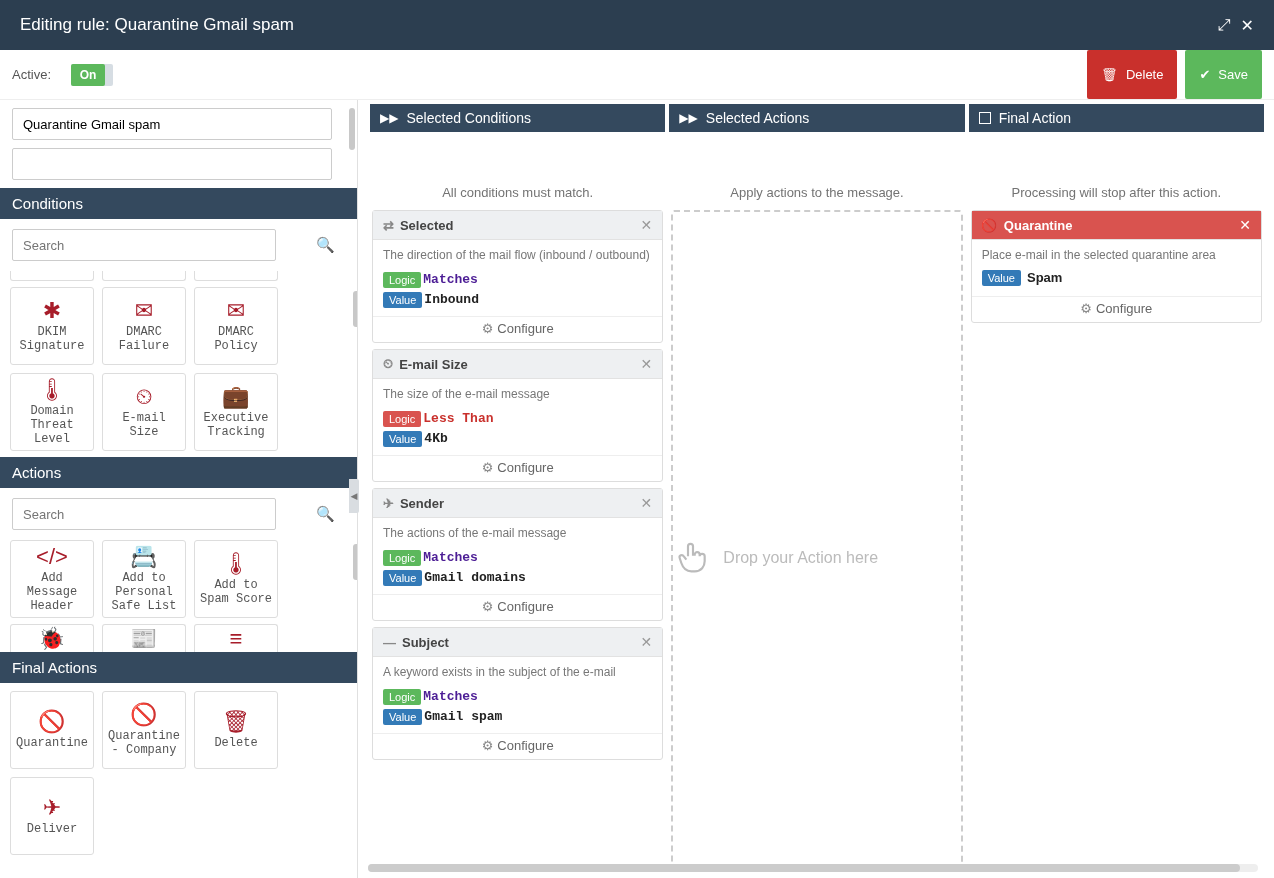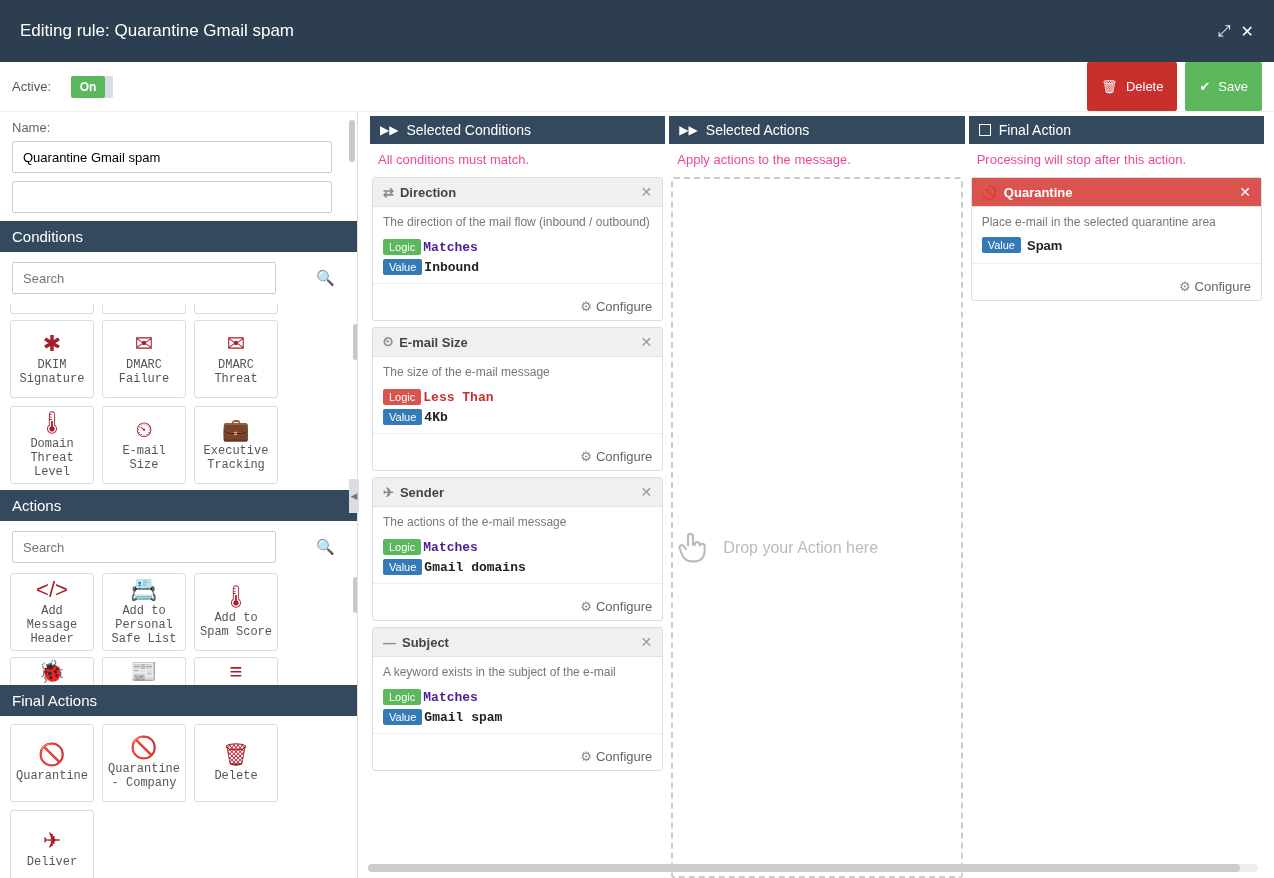--- a/index.html
+++ b/index.html
@@ -1,19 +1,19 @@
 <!DOCTYPE html>
 <html><head>
 <meta charset="utf-8">
 <style>
 * { box-sizing: border-box; margin: 0; padding: 0; }
 body { font-family: -apple-system, BlinkMacSystemFont, "Segoe UI", Arial, sans-serif; font-size: 13px; color: #333; background: #fff; width: 1274px; height: 878px; overflow: hidden; }
 
 
-.titlebar { background: #2c3e50; color: #fff; height: 62px; display: flex; align-items: center; padding: 0 20px; justify-content: space-between; }
+.titlebar { background: #2c3e50; color: #fff; height: 50px; display: flex; align-items: center; padding: 0 20px; justify-content: space-between; }
 .titlebar-title { font-size: 17px; font-weight: 400; }
 .titlebar-icons { display: flex; gap: 10px; font-size: 16px; }
 
 
 .toolbar { height: 50px; display: flex; justify-content: space-between; padding: 0 12px; border-bottom: 1px solid #eee; }
 .toolbar-left { display: flex; align-items: center; gap: 20px; }
 .toolbar-left .label { color: #555; }
 .toggle { width: 42px; height: 22px; background: #d6dde3; border-radius: 2px; display: flex; align-items: center; position: relative; }
 .toggle-on { background: #5cb85c; color: #fff; width: 34px; height: 100%; display: flex; align-items: center; justify-content: center; font-size: 12px; font-weight: 600; border-radius: 2px; }
 .toolbar-right { display: flex; gap: 8px; }
@@ -43,40 +43,40 @@
 .tile { width: 84px; height: 78px; border: 1px solid #ddd; border-radius: 3px; display: flex; flex-direction: column; align-items: center; justify-content: center; text-align: center; padding: 4px; gap: 2px; background: #fff; }
 .tile-icon { color: #a71d2a; font-size: 22px; height: 26px; display:flex; align-items:center; }
 .tile-label { font-size: 12px; color: #555; line-height: 1.15; font-family: Liberation Mono, monospace; }
 .tile.short { height: 44px; justify-content: center; }
 .tile.narrow-row { height: 34px; }
 
 
 .col { flex: 1; display: flex; flex-direction: column; min-width: 0; }
 .col-header { background: #34495e; color: #fff; padding: 6px 10px; font-size: 14px; display: flex; align-items: center; gap: 8px; }
 .col-header .hdr-icon { font-size: 12px; }
-.col-subtext { text-align: left; padding: 8px; color: #ec4899; font-size: 13px; }
+.col-subtext { text-align: center; padding: 8px; color: #737373; font-size: 13px; margin-top: 45px; }
 
 .card { border: 1px solid #ddd; border-radius: 3px; margin: 2px 2px 6px 2px; background: #fff; }
 .card-head { background: #eef0f2; padding: 6px 10px; display: flex; align-items: center; justify-content: space-between; border-bottom: 1px solid #e2e2e2; }
 .card-head.red { background: #d9534f; color: #fff; }
 .card-title { font-weight: 700; font-size: 13px; display: flex; align-items: center; gap: 6px; color: #444;}
 .card-head.red .card-title { color: #fff; }
 .card-close { color: #999; cursor: pointer; font-size: 14px; }
 .card-head.red .card-close { color: #fff; }
 .card-desc { padding: 8px 10px; font-size: 12px; color: #777; }
 .card-tags { padding: 2px 10px 8px 10px; display: flex; flex-direction: column; gap: 4px; align-items: flex-start; font-family: ui-monospace, "Courier New", monospace; font-size: 13px; }
-.tag-row { display: flex; align-items: center; }
+.tag-row { display: flex; }
 .tag { display: inline-block; padding: 2px 6px; border-radius: 2px; color: #fff; font-size: 11px; font-family: -apple-system, Arial, sans-serif; margin-right: 2px; }
 .tag.logic { background: #5cb85c; }
 .tag.logic.red { background: #d9534f; }
 .tag.value { background: #337ab7; }
 .tag-text.green { color: #4c1d95; font-weight: 700; }
 .tag-text.red { color: #c9302c; font-weight: 700; }
 .tag-text.blk { color: #222; font-weight: 700; }
-.card-config { text-align: right; padding: 15px 10px 6px; color: #666; font-size: 13px; border-top: 1px solid #eee; cursor: pointer; }
+.card-config { text-align: center; padding: 4px 10px 6px; color: #666; font-size: 13px; border-top: 1px solid #eee; cursor: pointer; }
 .card-config .gear { margin-right: 4px; color: #888; }
 
 .dropzone { border: 2px dashed #ccc; border-radius: 3px; flex: 1; margin: 2px; display: flex; flex-direction: row; align-items: center; justify-content: flex-start; padding-top: 40px; color: #aaa; gap: 10px; }
 .dropzone-text { font-size: 16px; color: #bbb; }
 
 .collapse-handle { position: absolute; left: 349px; top: calc(50% + 40px); width: 10px; height: 34px; background: #d9dde1; display:flex; align-items:center; justify-content:center; color:#777; font-size: 9px; z-index: 10; border-radius: 0 2px 2px 0; }
 
 .bottom-scrollbar { position: absolute; bottom: 6px; left: 368px; right: 16px; height: 8px; background: #eee; border-radius: 4px; }
 .bottom-scrollbar-thumb { height: 100%; width: 98%; background: #ccc; border-radius: 4px; }
 
@@ -116,21 +116,20 @@
     </button>
   </div>
 </div>
 
 <div class="main">
 
   <div class="sidebar">
     <div class="sidebar-scroll-thumb" style="top:8px"></div>
 
     <div class="form-section">
-      <div class="form-label">Name:</div>
       <input class="form-input" value="Quarantine Gmail spam" style="">
     </div>
     <div class="form-section" style="padding-top:0">
       <input class="form-input" value="" style="">
     </div>
 
     <div class="section-header">Conditions</div>
     <div class="search-wrap">
       <input class="search-input" placeholder="Search" style="">
       <span class="search-icon">🔍</span>
@@ -145,21 +144,21 @@
     <div class="tile">
           <div class="tile-icon">✱</div>
           <div class="tile-label">DKIM Signature</div>
         </div>
         <div class="tile">
           <div class="tile-icon">✉</div>
           <div class="tile-label">DMARC Failure</div>
         </div>
         <div class="tile">
           <div class="tile-icon">✉</div>
-          <div class="tile-label">DMARC Threat</div>
+          <div class="tile-label">DMARC Policy</div>
         </div>
         <div class="tile">
           <div class="tile-icon">🌡</div>
           <div class="tile-label">Domain Threat Level</div>
         </div>
         <div class="tile">
           <div class="tile-icon">⏲</div>
           <div class="tile-label">E-mail Size</div>
         </div>
         <div class="tile">
@@ -229,21 +228,21 @@
       <div class="col-header">
         <span class="hdr-icon">▶▶</span>
         <span>Selected Conditions</span>
       </div>
       <div class="col-subtext">All conditions must match.</div>
       <div id="cond-cards">
           <div class="card">
     <div class="card-head">
       <div class="card-title">
                 <span style="color:#888">⇄</span>
-                <span>Direction</span>
+                <span>Selected</span>
               </div>
       <span class="card-close">✕</span>
     </div>
     <div class="card-desc">The direction of the mail flow (inbound / outbound)</div>
     <div class="card-tags">
       <div class="tag-row">
                 <span class="tag logic">Logic</span>
                 <span class="tag-text green">Matches</span>
               </div>
       <div class="tag-row">

